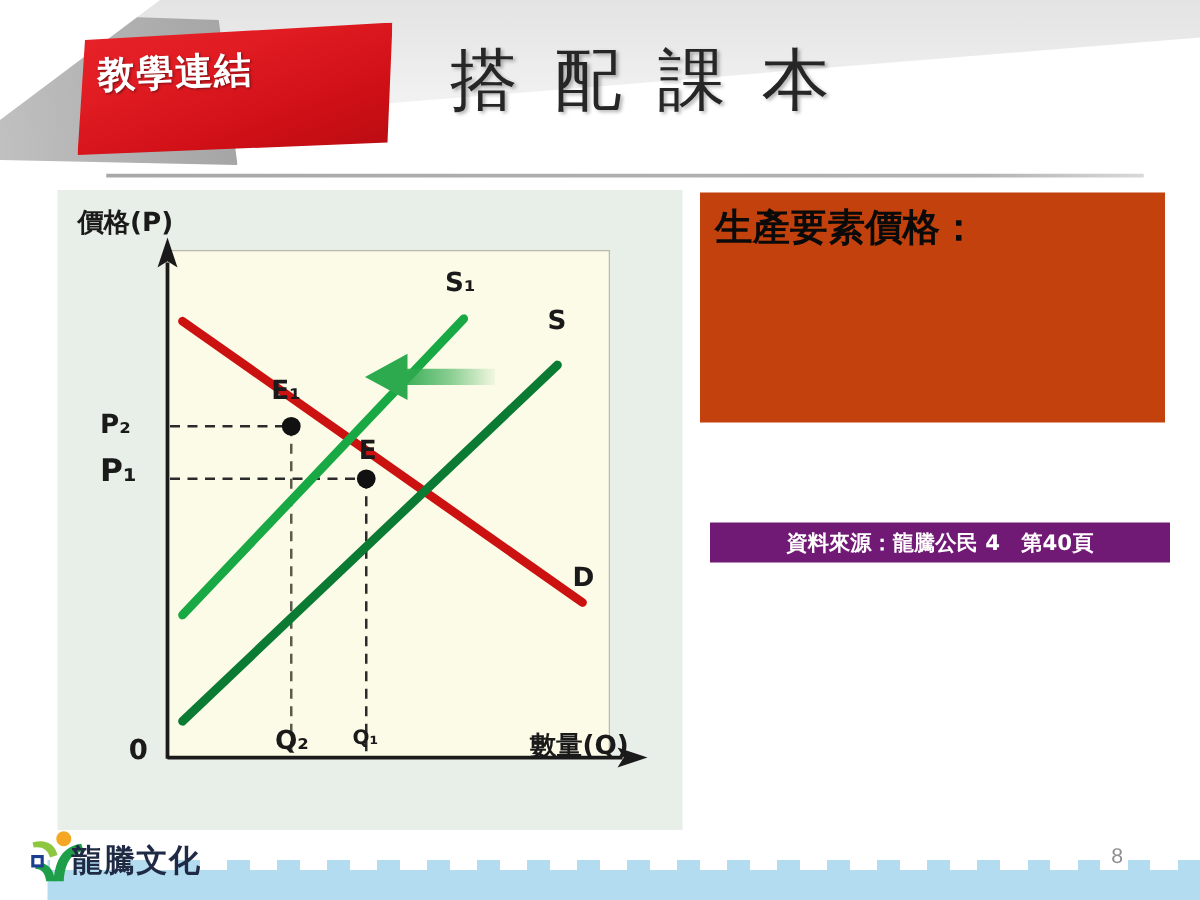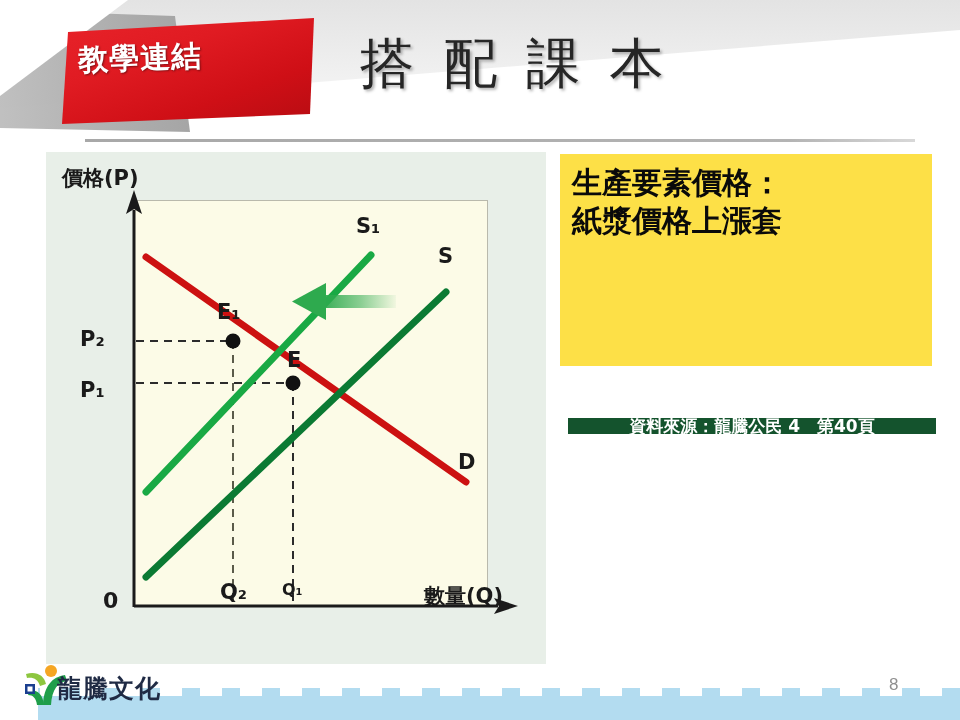--- a/index.html
+++ b/index.html
@@ -69,46 +69,46 @@
   }
   .ax-label{
     position:absolute;
     font-family:"DejaVu Sans","Liberation Sans",sans-serif;
     font-weight:bold;color:#1a1a1a;white-space:nowrap;
   }
   .y-axis-title{left:16px;top:12px;font-size:21px;}
   .x-axis-title{left:378px;top:430px;font-size:21px;}
   .origin-label{left:57px;top:436px;font-size:22px;}
   .tick-p2{left:34px;top:175px;font-size:21px;}
-  .tick-p1{left:34px;top:226px;font-size:21px;}
+  .tick-p1{left:34px;top:210px;font-size:25px;}
   .tick-q2{left:174px;top:428px;font-size:21px;}
   .tick-q1{left:236px;top:428px;font-size:16px;}
   .pt-e1{left:171px;top:148px;font-size:21px;}
   .pt-e{left:241px;top:196px;font-size:21px;}
   .lbl-s1{left:310px;top:62px;font-size:21px;}
   .lbl-s{left:392px;top:92px;font-size:21px;}
   .lbl-d{left:412px;top:298px;font-size:21px;}
   .chart-svg{position:absolute;left:0;top:0;}
 
   
   .callout{
-    position:absolute;left:560px;top:154px;width:372px;height:212px;
-    background:#fde047;
+    position:absolute;left:560px;top:154px;width:372px;height:184px;
+    background:#c2410c;
   }
   .callout-text{
     position:absolute;left:12px;top:10px;width:352px;
     font-family:"DejaVu Sans","Liberation Sans",sans-serif;
     font-size:30px;font-weight:bold;color:#0a0a0a;
     line-height:1.28;letter-spacing:0px;
   }
 
   
   .source{
-    position:absolute;left:568px;top:418px;width:368px;height:16px;
-    background:#14532d;display:flex;align-items:center;justify-content:center;
+    position:absolute;left:568px;top:418px;width:368px;height:32px;
+    background:#701a75;display:flex;align-items:center;justify-content:center;
   }
   .source-text{
     font-family:"DejaVu Sans","Liberation Sans",sans-serif;
     font-size:17px;font-weight:bold;color:#ffffff;white-space:nowrap;
   }
 
   
   .footer-band{
     position:absolute;left:0;top:688px;width:960px;height:32px;background:#b3dcf0;
   }
@@ -199,21 +199,20 @@
     <div class="ax-label pt-e">E</div>
 
     <div class="ax-label lbl-s1">S₁</div>
     <div class="ax-label lbl-s">S</div>
     <div class="ax-label lbl-d">D</div>
   </div>
 
   <div class="callout">
     <div class="callout-text">
       <div>生產要素價格：</div>
-      <div>紙漿價格上漲套</div>
     </div>
   </div>
 
   <div class="source">
     <span class="source-text">資料來源：龍騰公民 4　第40頁</span>
   </div>
 
   <div class="footer-band"></div>
   <div class="footer-dashes"></div>
   <div class="footer-white-notch"></div>

